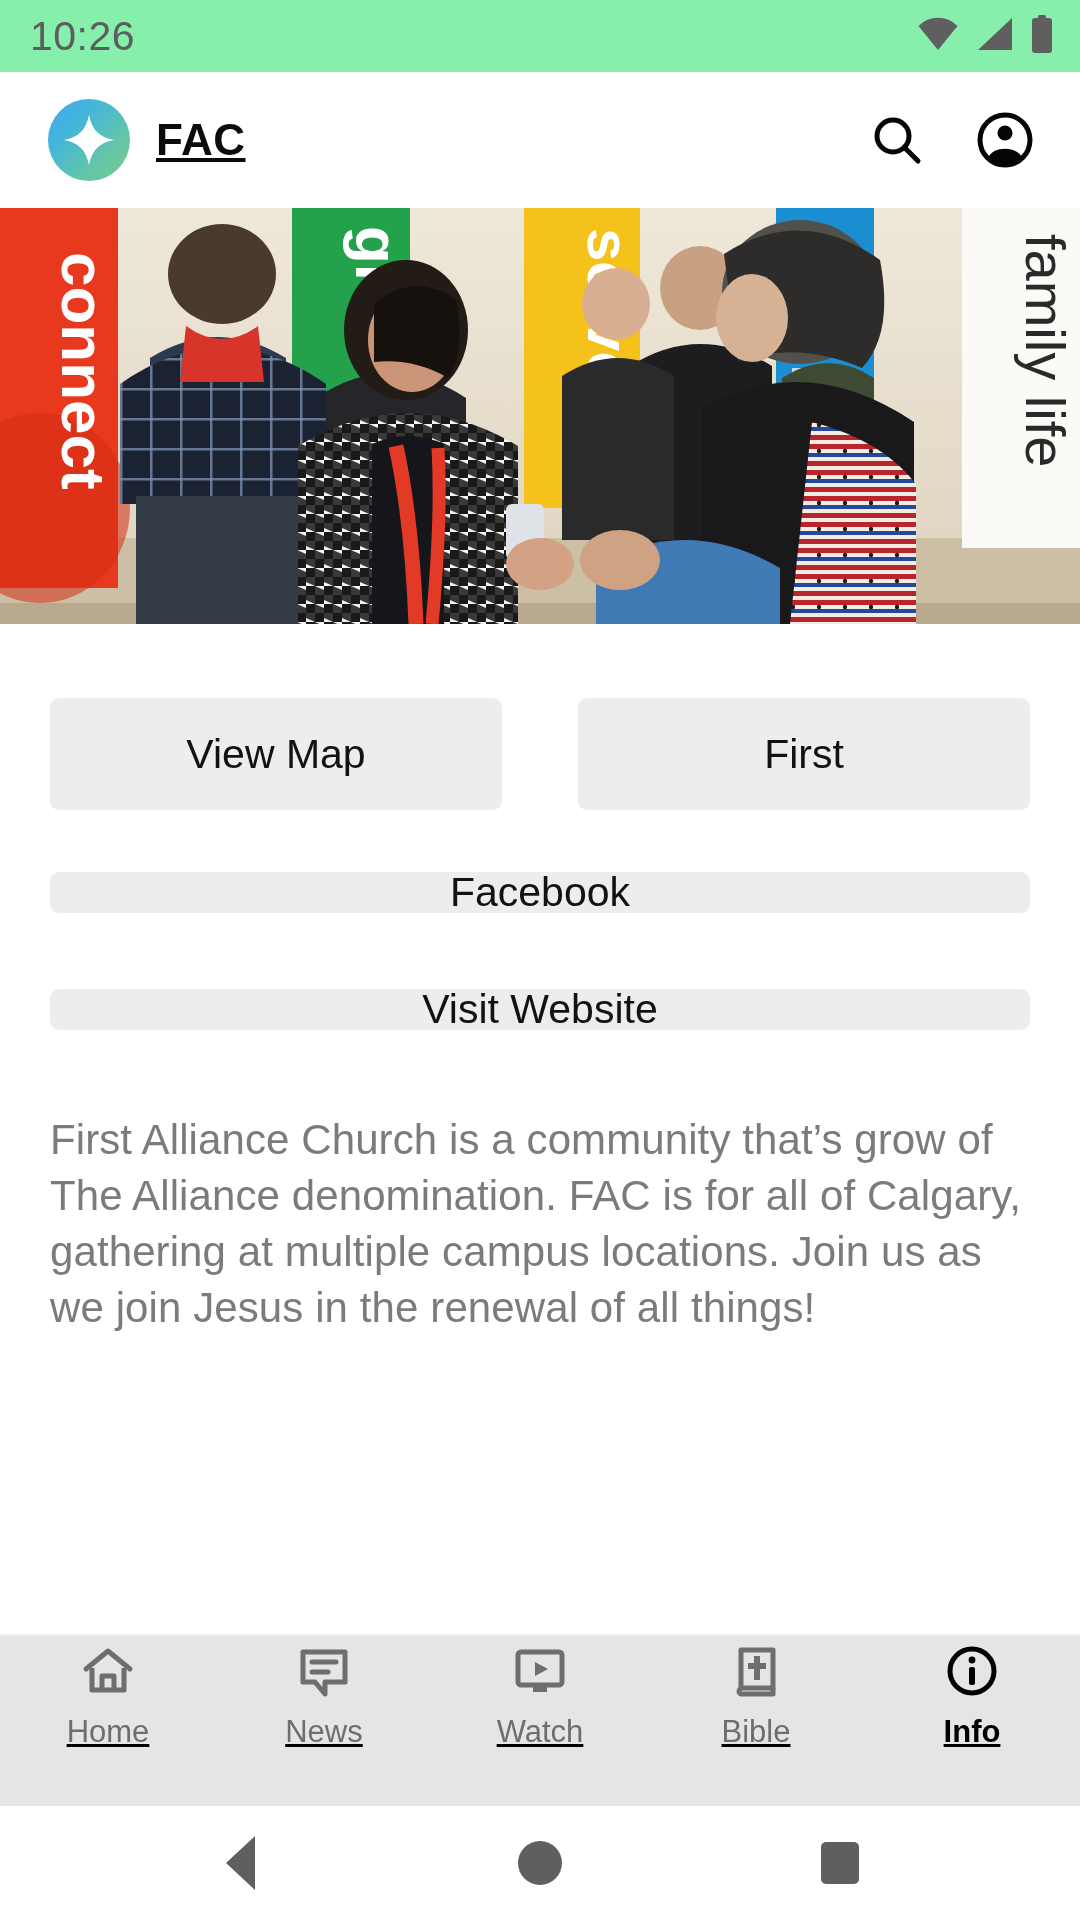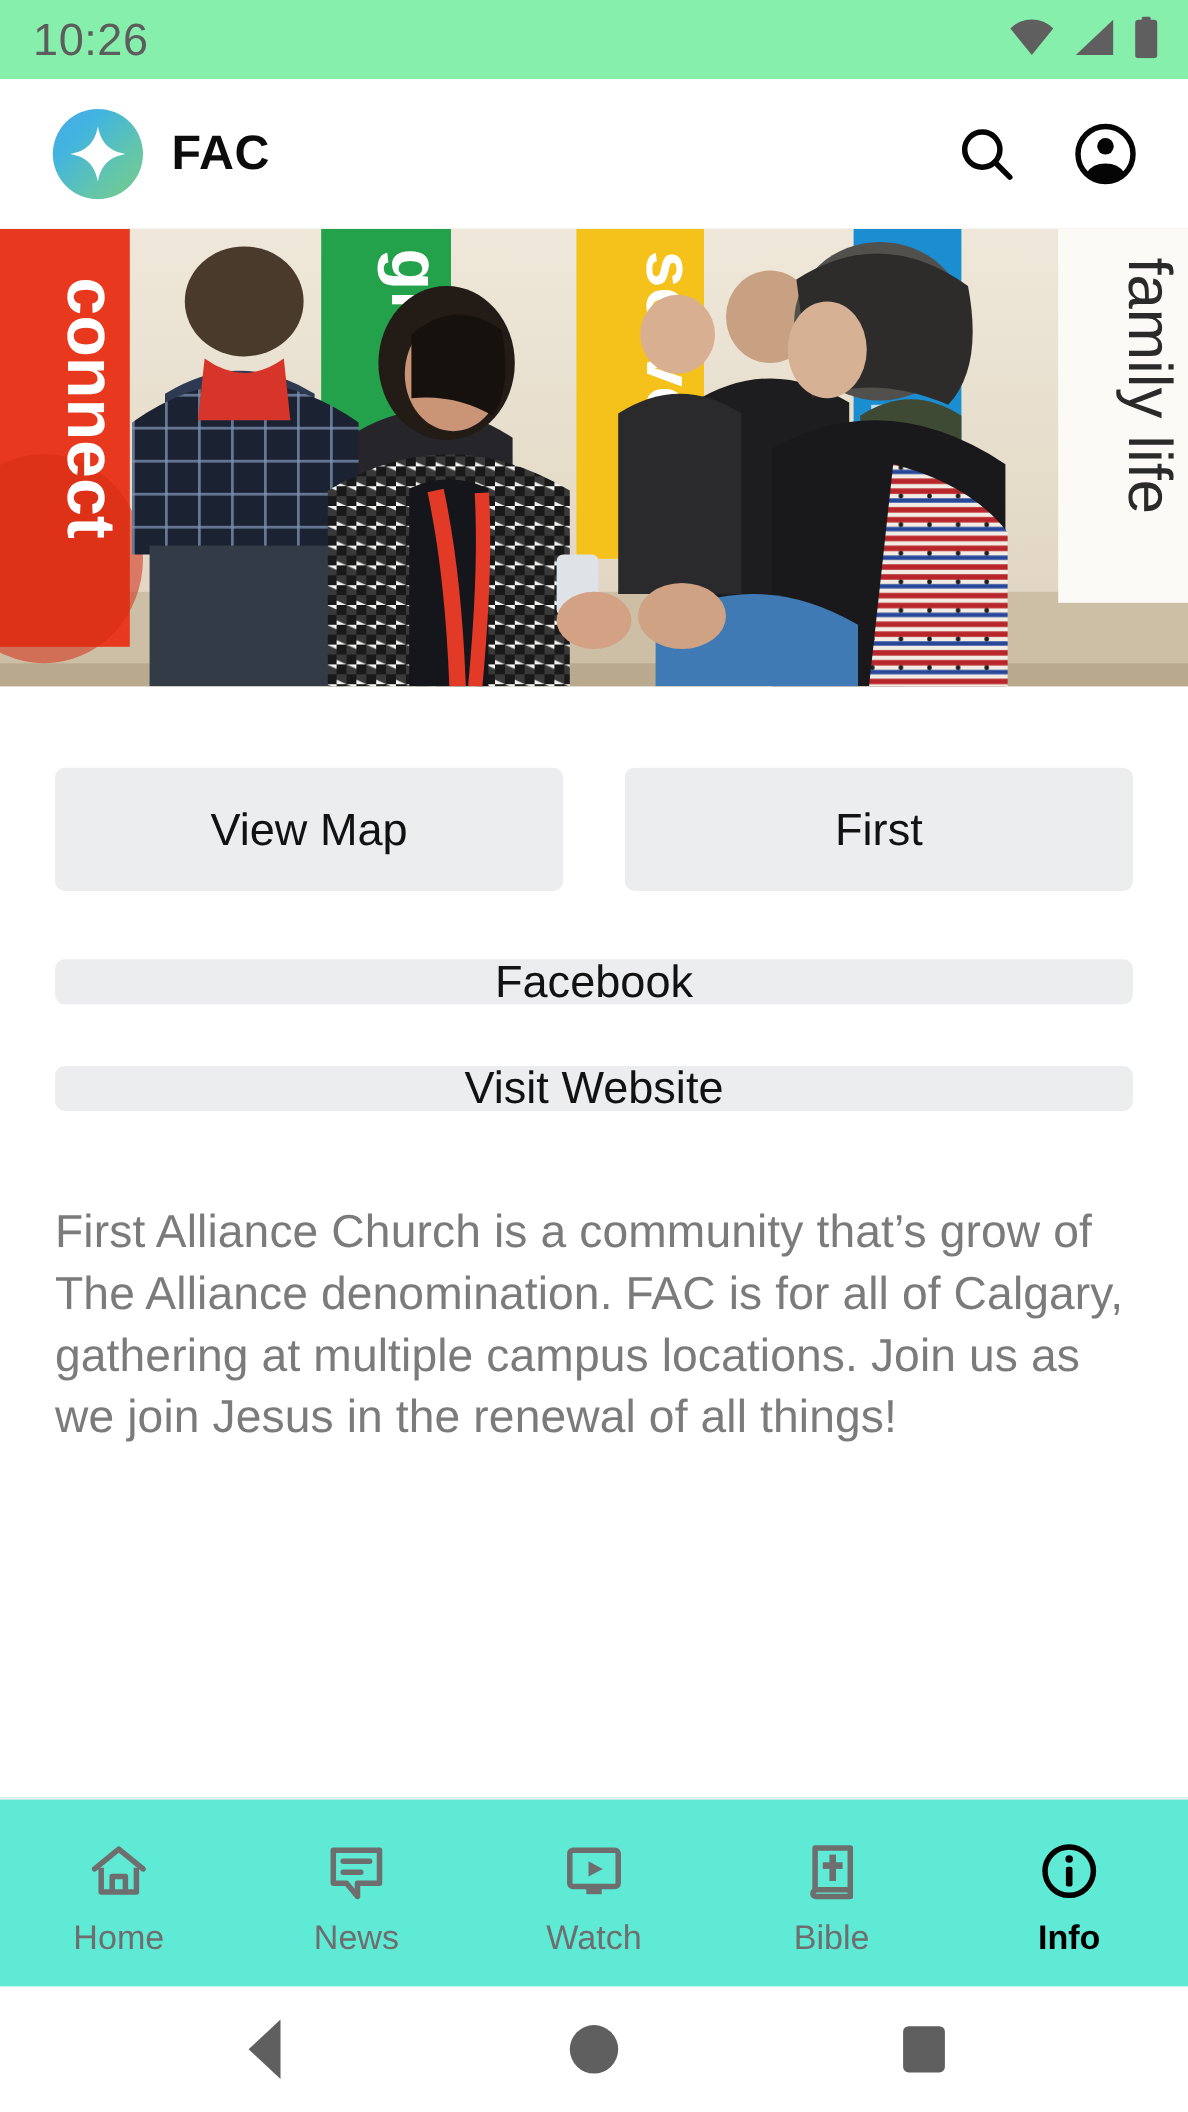--- a/index.html
+++ b/index.html
@@ -67,20 +67,21 @@
     display: flex;
     align-items: center;
     justify-content: center;
     flex: 0 0 82px;
   }
   #app-title {
     font-size: 44px;
     font-weight: bold;
     color: #0c0c0c;
     letter-spacing: 0.5px;
+    text-decoration: underline;
   }
   #app-actions {
     display: flex;
     align-items: center;
     gap: 46px;
     padding-right: 14px;
   }
   .appbar-icon {
     width: 62px;
     height: 62px;
@@ -103,21 +104,21 @@
 
   
   #content {
     flex: 1 1 auto;
     padding: 0 50px;
     background: #ffffff;
     overflow: hidden;
   }
   .btn-row {
     display: flex;
-    gap: 56px;
+    gap: 76px;
   }
   #btn-row-1 { margin-top: 74px; }
   #btn-row-2 { margin-top: 62px; flex-direction: column; }
   .action-btn {
     flex: 1 1 0;
     height: 112px;
     background: #ebedef;
     border: none;
     border-radius: 9px;
     font-family: "Liberation Sans", sans-serif;
@@ -135,23 +136,24 @@
     line-height: 1.33;
     color: #7b7b7b;
     letter-spacing: 0.1px;
   }
 
   
   #tab-bar {
     flex: 0 0 172px;
     height: 172px;
     display: flex;
-    align-items: center;
+    align-items: flex-start;
     border-top: 2px solid #f1f1f1;
-    background: #5eead4;
+    background: #e5e5e5;
+    text-decoration: underline;
   }
   .tab-item {
     flex: 1 1 0;
     display: flex;
     flex-direction: column;
     align-items: center;
     justify-content: center;
     gap: 16px;
     cursor: pointer;
     padding-top: 6px;

